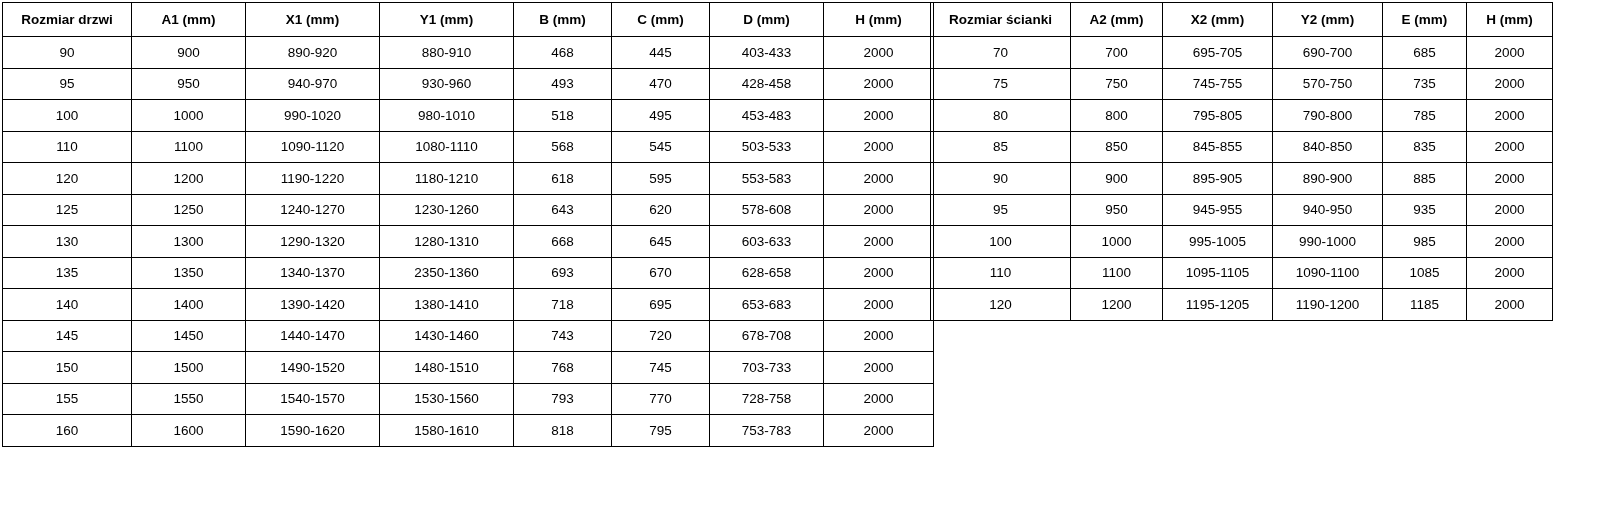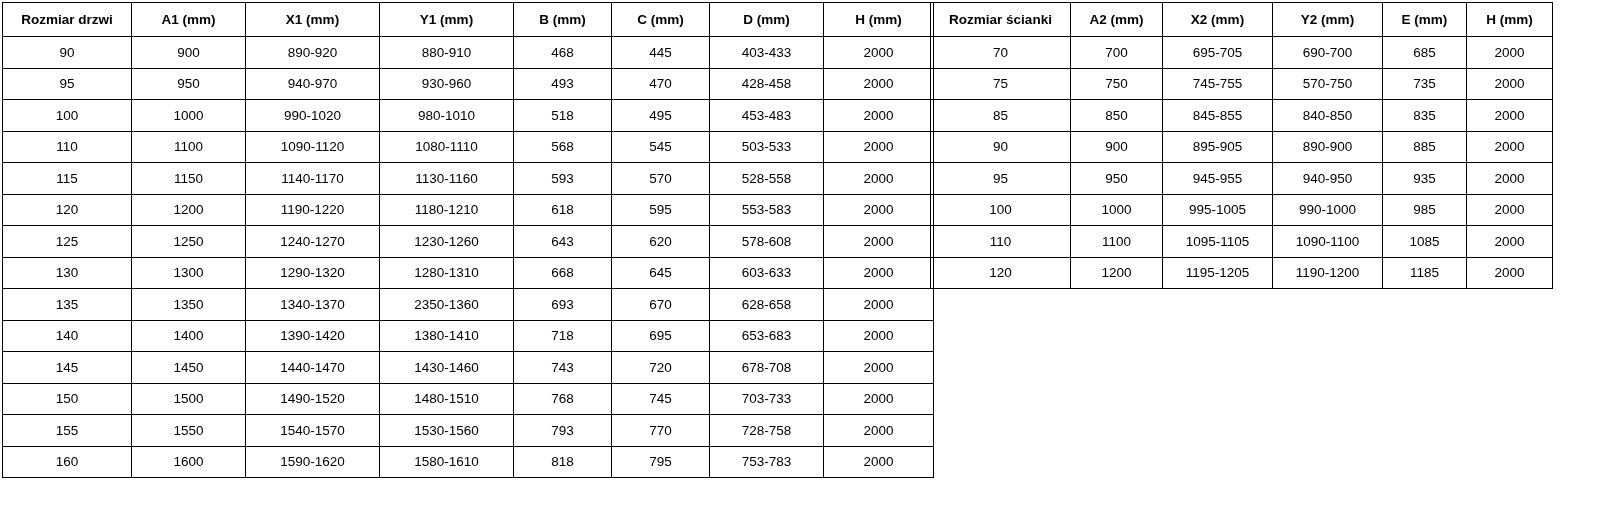--- a/index.html
+++ b/index.html
@@ -134,30 +134,20 @@
           <td>110</td>
           <td>1100</td>
           <td>1090-1120</td>
           <td>1080-1110</td>
           <td>568</td>
           <td>545</td>
           <td>503-533</td>
           <td>2000</td>
         </tr>
         <tr>
-          <td>115</td>
-          <td>1150</td>
-          <td>1140-1170</td>
-          <td>1130-1160</td>
-          <td>593</td>
-          <td>570</td>
-          <td>528-558</td>
-          <td>2000</td>
-        </tr>
-        <tr>
           <td>120</td>
           <td>1200</td>
           <td>1190-1220</td>
           <td>1180-1210</td>
           <td>618</td>
           <td>595</td>
           <td>553-583</td>
           <td>2000</td>
         </tr>
         <tr>
@@ -273,20 +263,28 @@
         </tr>
         <tr>
           <td>75</td>
           <td>750</td>
           <td>745-755</td>
           <td>570-750</td>
           <td>735</td>
           <td>2000</td>
         </tr>
         <tr>
+          <td>80</td>
+          <td>800</td>
+          <td>795-805</td>
+          <td>790-800</td>
+          <td>785</td>
+          <td>2000</td>
+        </tr>
+        <tr>
           <td>85</td>
           <td>850</td>
           <td>845-855</td>
           <td>840-850</td>
           <td>835</td>
           <td>2000</td>
         </tr>
         <tr>
           <td>90</td>
           <td>900</td>

